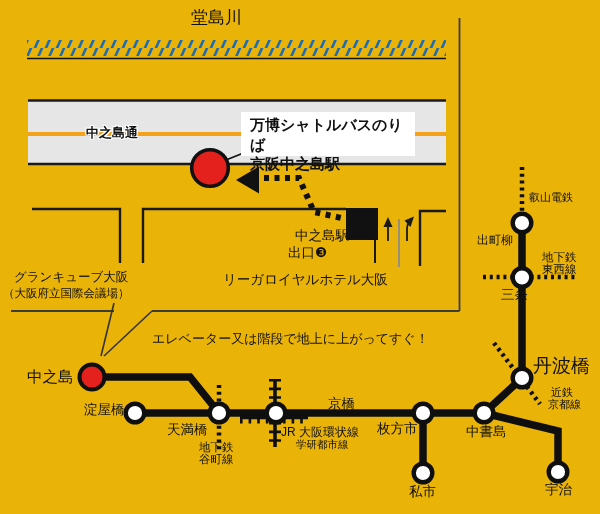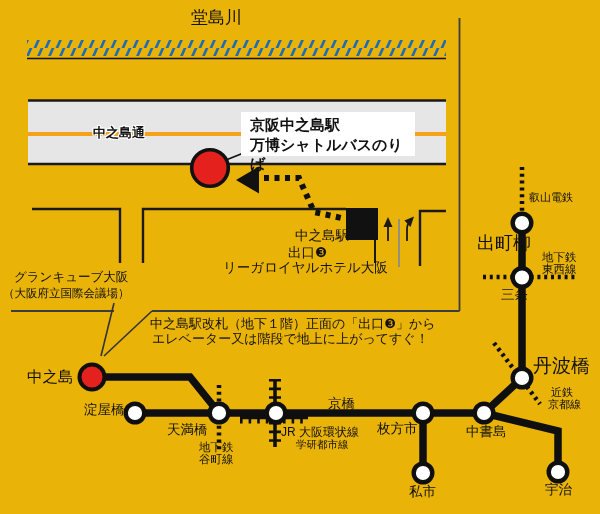--- a/index.html
+++ b/index.html
@@ -100,50 +100,49 @@
       <circle cx="522" cy="277.5" r="9.3"></circle>
       <circle cx="522" cy="223" r="9.3"></circle>
       <circle cx="423" cy="473" r="9.3"></circle>
       <circle cx="558" cy="472" r="9.3"></circle>
     </g>
     <circle cx="92" cy="377" r="12.5" fill="#E5211D" stroke="#0F0F0F" stroke-width="4"></circle>
   </svg>
 
   <div class="lbl" style="left:191px;top:9px;font-size:17px;">堂島川</div>
 
-  <div class="lbl halo" style="left:93px;top:126px;font-size:13px;font-weight:600;font-family:Liberation Serif, serif;">中之島通</div>
+  <div class="lbl halo" style="left:86px;top:126px;font-size:13px;font-weight:600;font-family:Liberation Serif, serif;">中之島通</div>
 
   <div class="busbox">
+    <div>万博シャトルバスのりば</div>
     <div>京阪中之島駅</div>
-    <div>万博シャトルバスのりば</div>
   </div>
 
   <div class="lbl" style="left:295px;top:229px;font-size:13.5px;">中之島駅</div>
   <div class="lbl" style="left:288px;top:246px;font-size:13.5px;">出口❸</div>
 
   <div class="lbl" style="left:14px;top:271px;font-size:12.5px;">グランキューブ大阪</div>
   <div class="lbl" style="left:3px;top:287px;font-size:11.5px;">（大阪府立国際会議場）</div>
 
-  <div class="lbl" style="left:223px;top:261px;font-size:13.5px;text-align:right;">リーガロイヤルホテル大阪</div>
+  <div class="lbl" style="left:223px;top:273px;font-size:13.5px;text-align:right;">リーガロイヤルホテル大阪</div>
 
-  <div class="lbl" style="left:150px;top:317px;font-size:13px;">中之島駅改札（地下１階）正面の「出口❸」から</div>
   <div class="lbl" style="left:152px;top:332px;font-size:13px;">エレベーター又は階段で地上に上がってすぐ！</div>
 
 
   <div class="lbl" style="left:27px;top:368px;font-size:15.5px;">中之島</div>
   <div class="lbl" style="left:84px;top:403px;font-size:13.5px;">淀屋橋</div>
   <div class="lbl" style="left:167px;top:423px;font-size:13.5px;">天満橋</div>
   <div class="lbl" style="left:292px;top:397px;font-size:13.5px;margin-left:36px;">京橋</div>
   <div class="lbl" style="left:377px;top:422px;font-size:13.5px;">枚方市</div>
   <div class="lbl" style="left:409px;top:485px;font-size:13.5px;">私市</div>
   <div class="lbl" style="left:466px;top:425px;font-size:13.5px;">中書島</div>
   <div class="lbl" style="left:533px;top:356px;font-size:19px;">丹波橋</div>
   <div class="lbl" style="left:545px;top:484px;font-size:13.5px;font-family:Liberation Mono, monospace;">宇治</div>
   <div class="lbl" style="left:501px;top:288px;font-size:13.5px;">三条</div>
-  <div class="lbl" style="left:477px;top:234px;font-size:18px;">出町柳</div>
+  <div class="lbl" style="left:477px;top:234px;font-size:12px;">出町柳</div>
 
   <div class="lbl" style="left:199px;top:441px;font-size:11.5px;">地下鉄</div>
   <div class="lbl" style="left:199px;top:453px;font-size:11.5px;">谷町線</div>
   <div class="lbl" style="left:281px;top:426px;font-size:12px;">JR 大阪環状線</div>
   <div class="lbl" style="left:296px;top:439px;font-size:10.5px;">学研都市線</div>
   <div class="lbl" style="left:529px;top:191px;font-size:11px;">叡山電鉄</div>
   <div class="lbl" style="left:542px;top:251px;font-size:11.5px;">地下鉄</div>
   <div class="lbl" style="left:542px;top:263px;font-size:11.5px;text-align:center;">東西線</div>
   <div class="lbl" style="left:551px;top:386px;font-size:11px;">近鉄</div>
   <div class="lbl" style="left:548px;top:398px;font-size:11px;">京都線</div>

